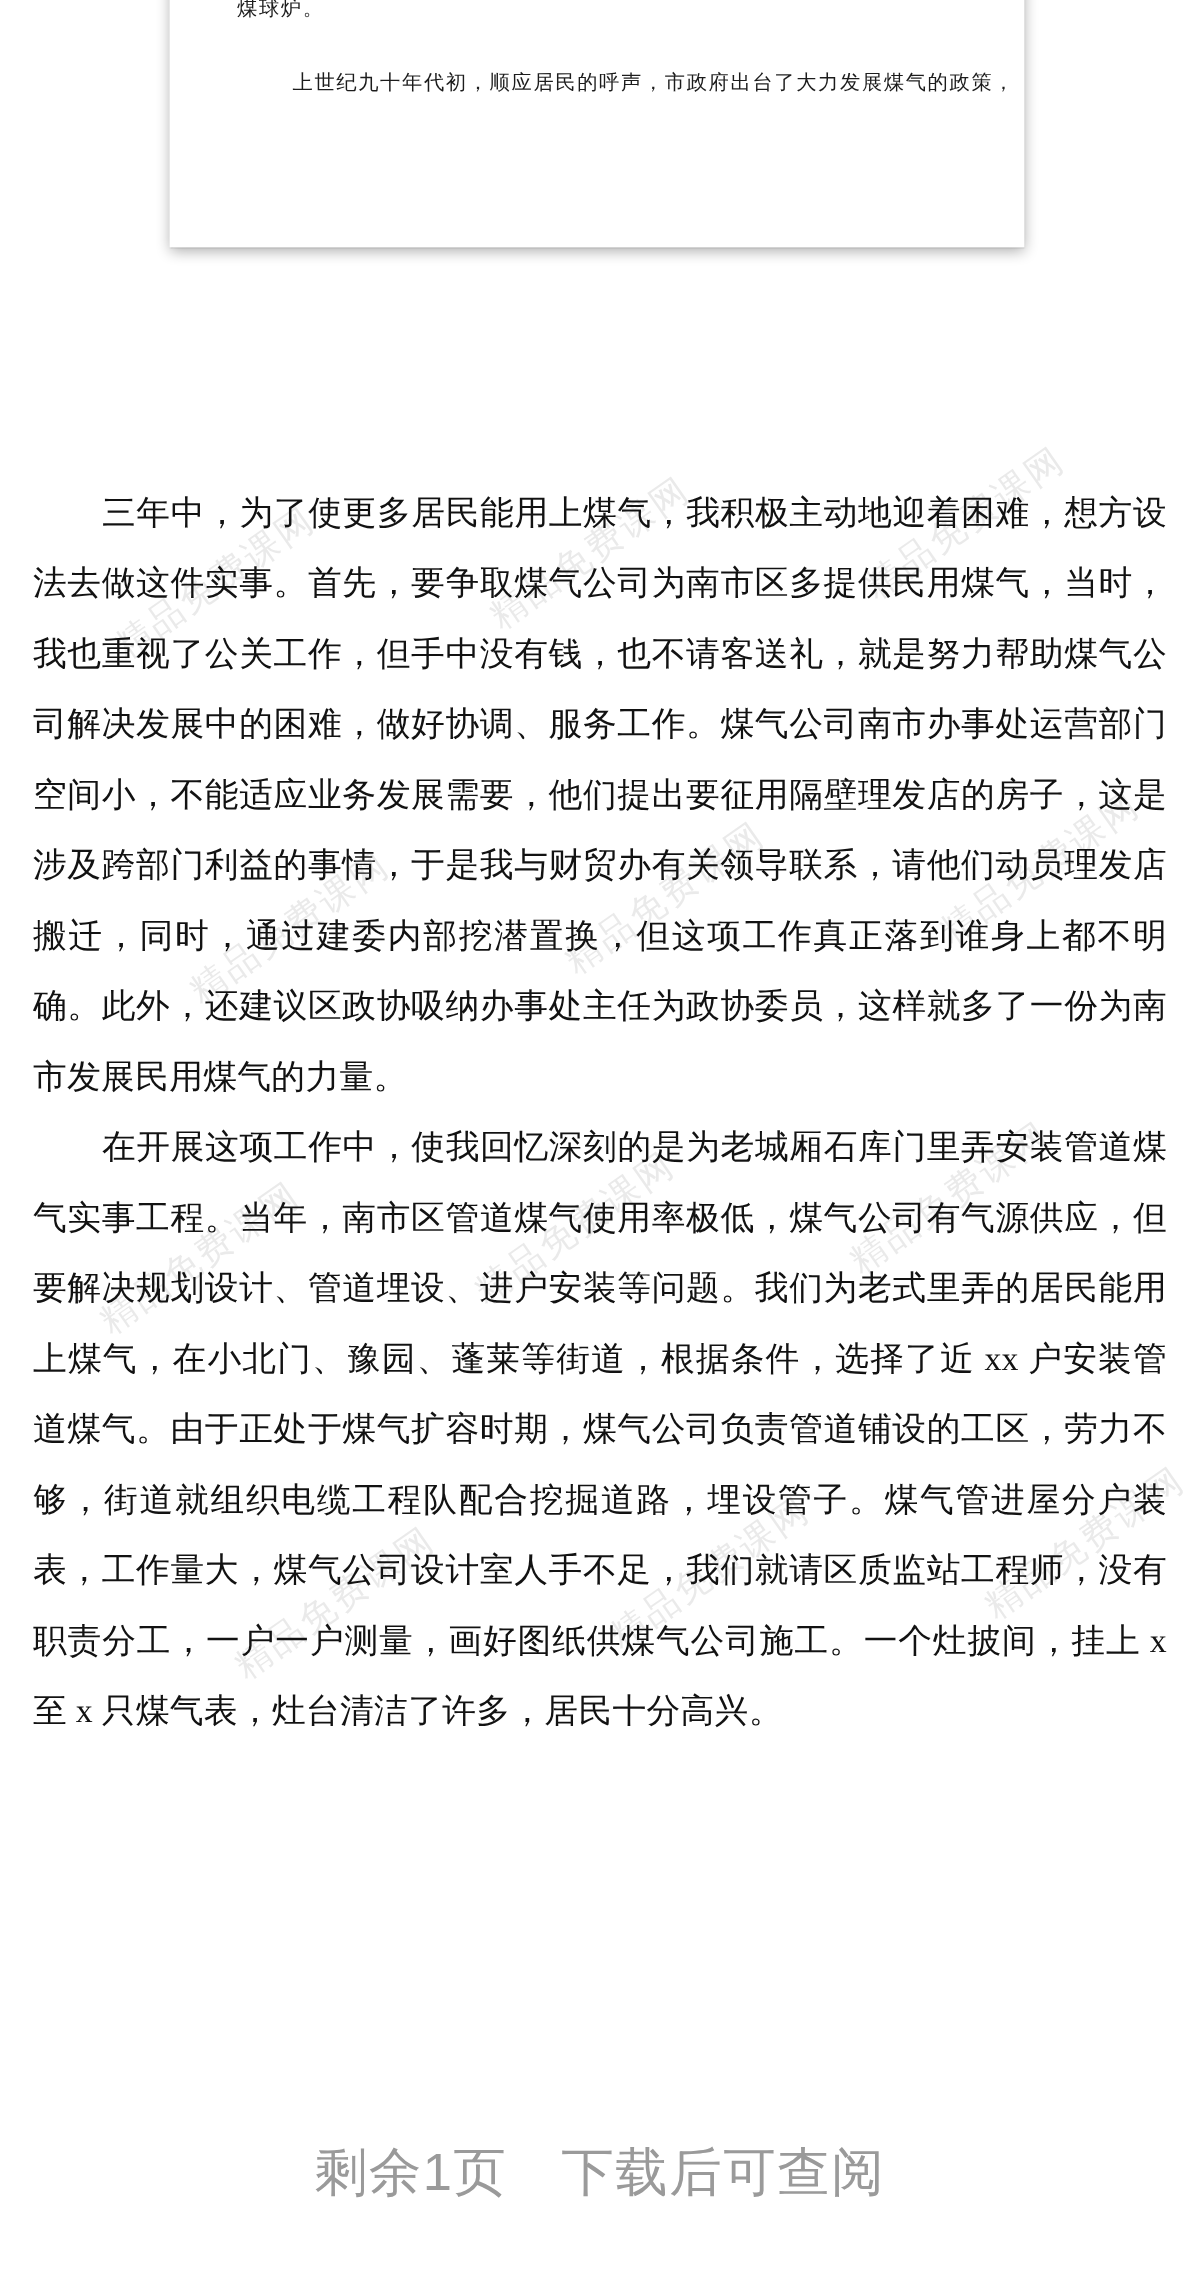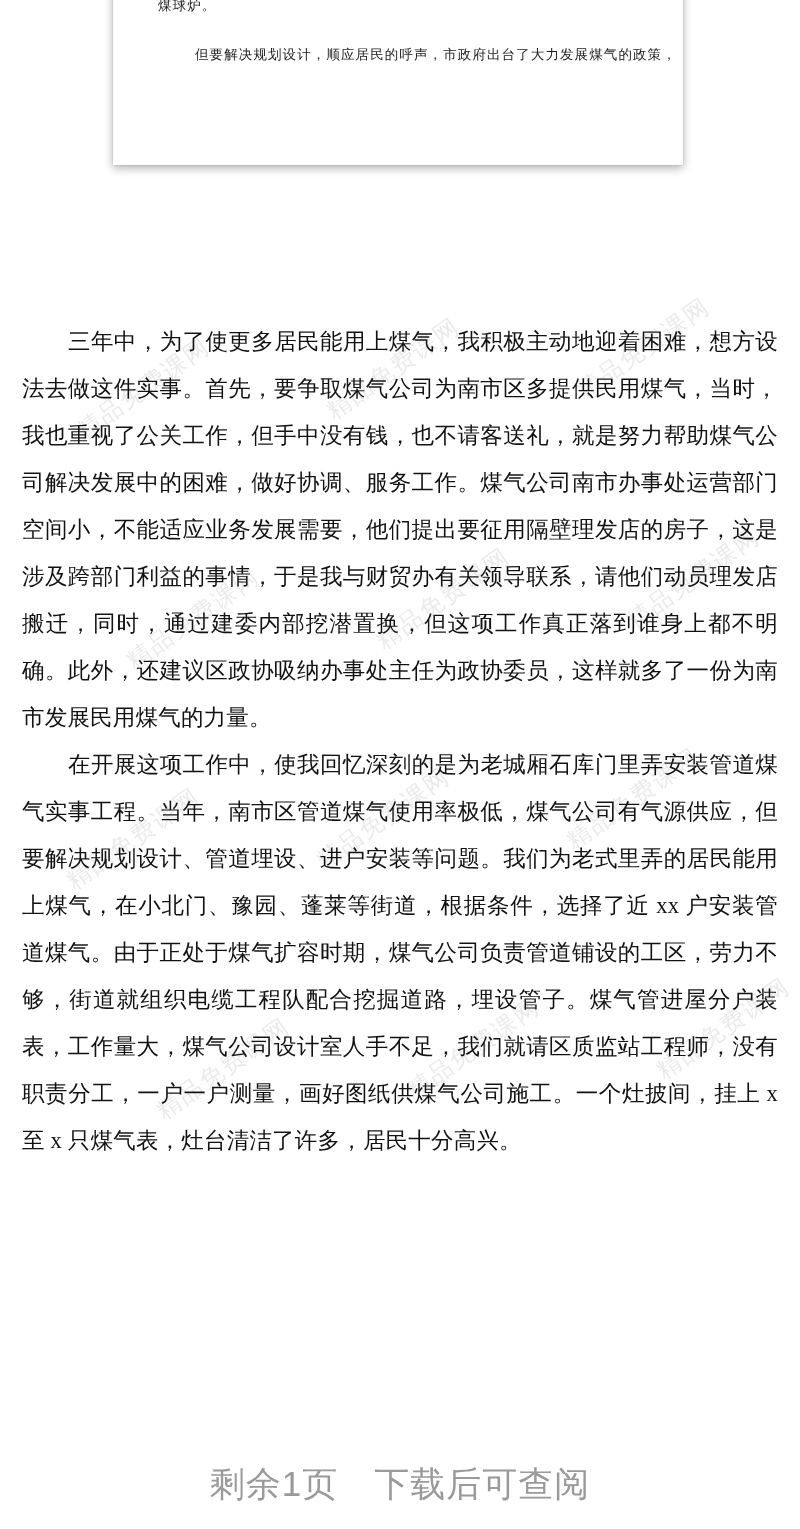--- a/index.html
+++ b/index.html
@@ -100,38 +100,37 @@
   }
 
   
   #footer {
     position: absolute;
     left: 0;
     top: 1425px;
     width: 800px;
     text-align: center;
     z-index: 4;
-    margin-top: 36px;
   }
   #footer .footer-text {
     display: inline-block;
     font-family: "Liberation Sans", "DejaVu Sans", sans-serif;
     font-size: 35px;
     color: #9a9a9a;
     letter-spacing: 1px;
     white-space: pre;
   }
 </style>
 </head>
 <body>
 
 <div id="doc-card">
   <div class="card-inner">
     <div class="card-line card-line-1">煤球炉。</div>
-    <div class="card-line card-line-2">但要解决规划设计，顺应居民的呼声，市政府出台了大力发展煤气的政策，</div>
+    <div class="card-line card-line-2">上世纪九十年代初，顺应居民的呼声，市政府出台了大力发展煤气的政策，</div>
   </div>
 </div>
 
 <div id="watermark-layer">
     <span class="wm" style="left: 70px; top: 250px;">精品免费课网</span>
     <span class="wm" style="left: 320px; top: 230px;">精品免费课网</span>
     <span class="wm" style="left: 570px; top: 210px;">精品免费课网</span>
     <span class="wm" style="left: 120px; top: 480px;">精品免费课网</span>
     <span class="wm" style="left: 370px; top: 460px;">精品免费课网</span>
     <span class="wm" style="left: 620px; top: 440px;">精品免费课网</span>

